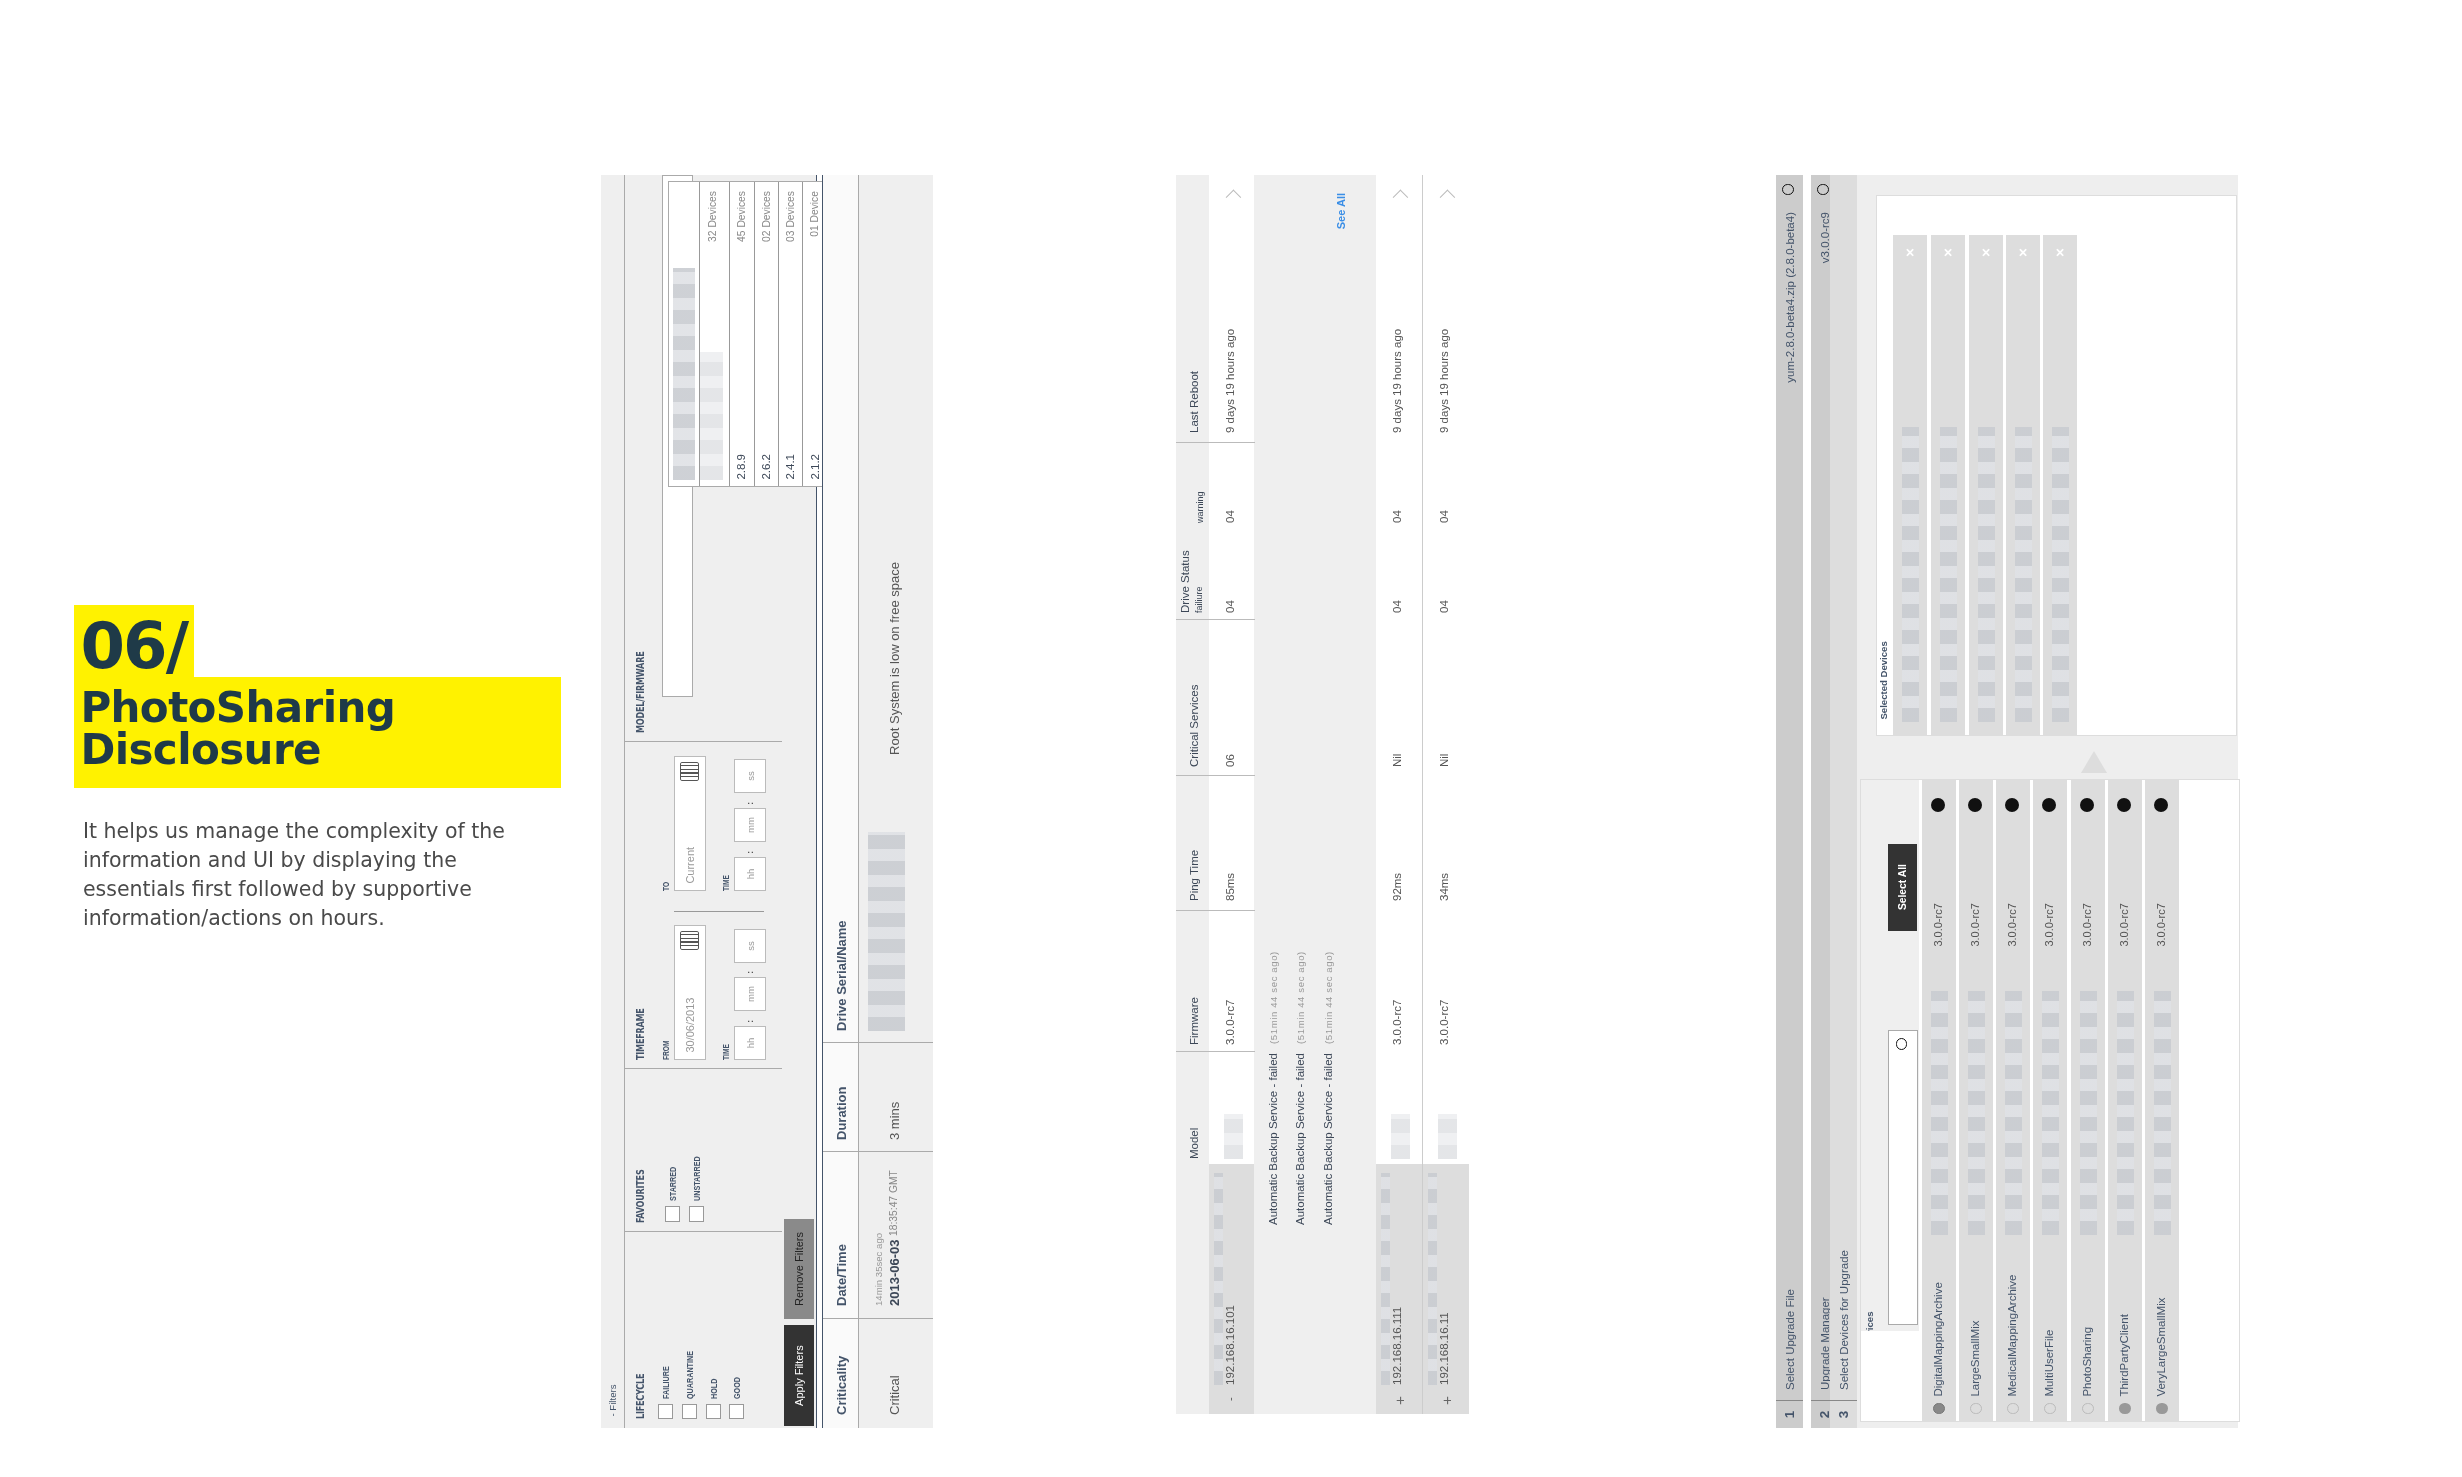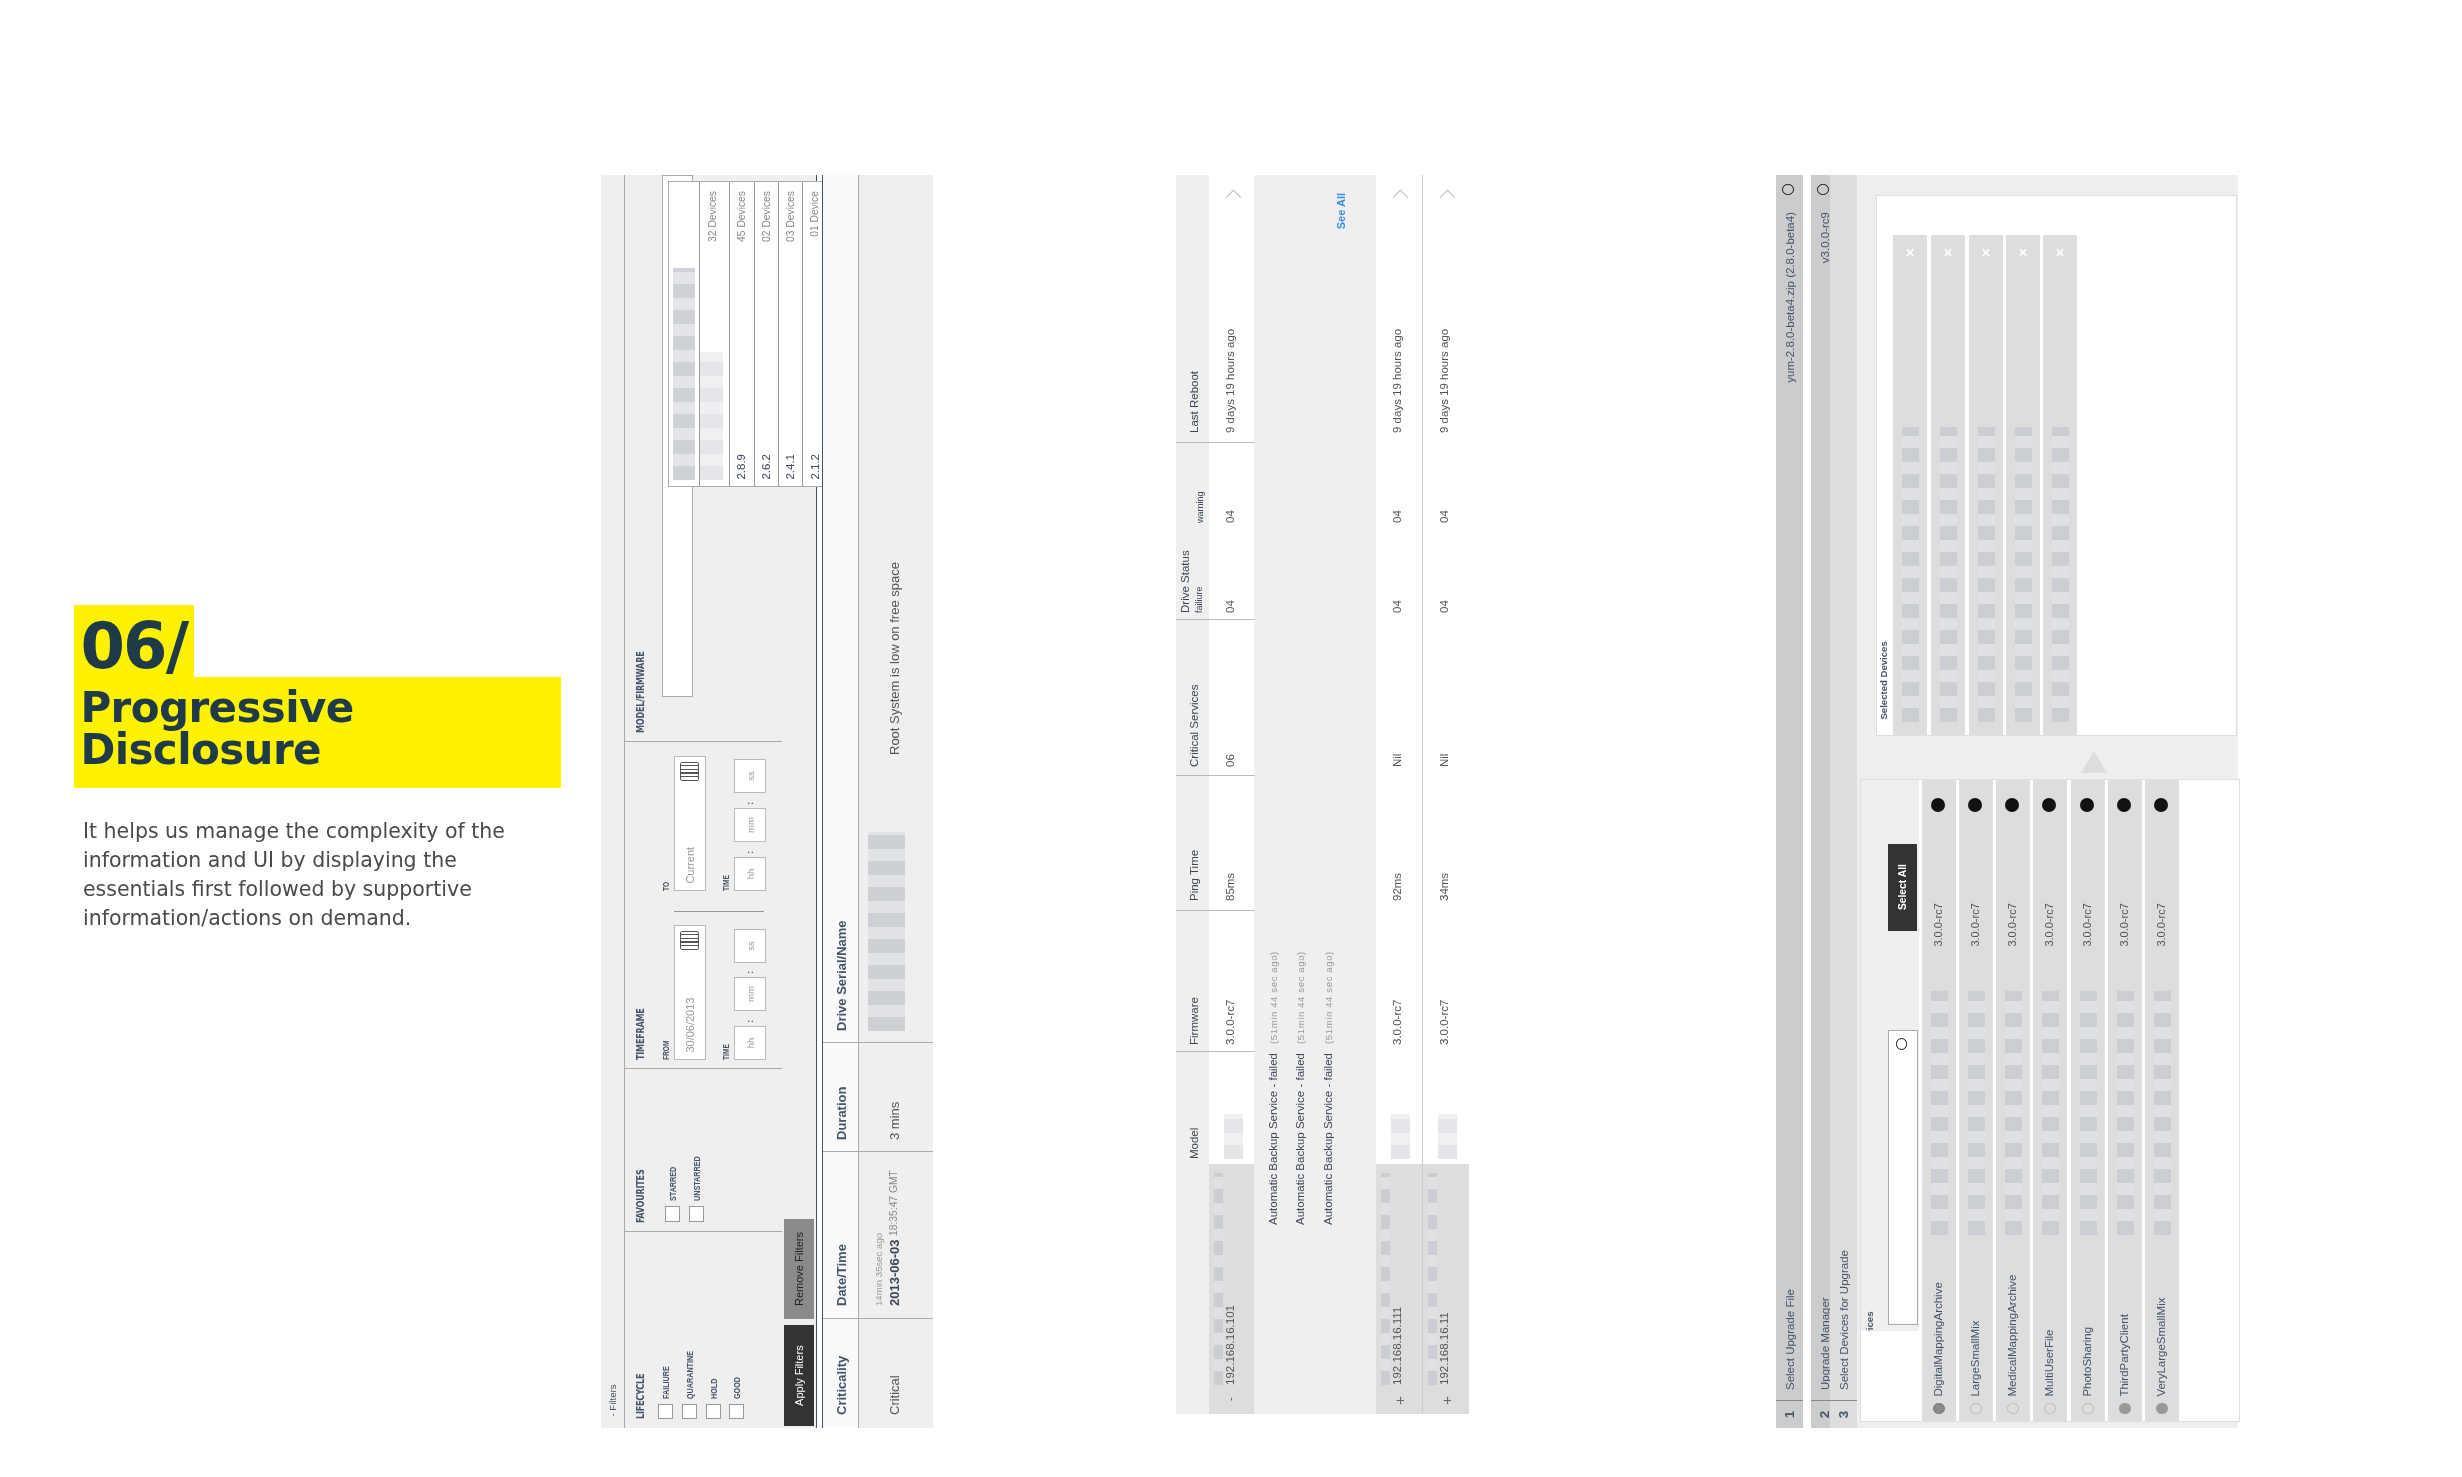--- a/index.html
+++ b/index.html
@@ -82,22 +82,22 @@
   .sel-row{position:absolute;left:0;width:500px;height:34px;background:#ddd;}
   .sel-x{position:absolute;right:13px;top:7.7px;color:#fff;font-size:15.4px;font-weight:bold;}
   .arrow-div{position:absolute;left:654px;top:64px;width:32px;height:321px;}
   .tri{position:absolute;left:1.3px;top:160px;width:0;height:0;border-top:13px solid transparent;border-bottom:13px solid transparent;border-left:22px solid #ddd;}
 </style>
 </head>
 <body>
 
 <div class="intro">
   <div class="hl num">06/</div><br>
-  <div class="hl ttl">Progressive Disclosure</div>
-  <div class="para p2">It helps us manage the complexity of the information and UI by displaying the essentials first followed by supportive information/actions on demand.</div>
+  <div class="hl ttl">PhotoSharing Disclosure</div>
+  <div class="para p2">It helps us manage the complexity of the information and UI by displaying the essentials first followed by supportive information/actions on hours.</div>
 </div>
 
 <div class="slot" id="p1" style="left:601px;top:175px;width:331px;height:1253px;">
  <div class="rot">
   <div class="p1box">
    <div class="filters">
      <div class="hd">- Filters</div>
 
      <div class="fcol" style="left:0;width:196px;">
        <h4>LIFECYCLE</h4>

